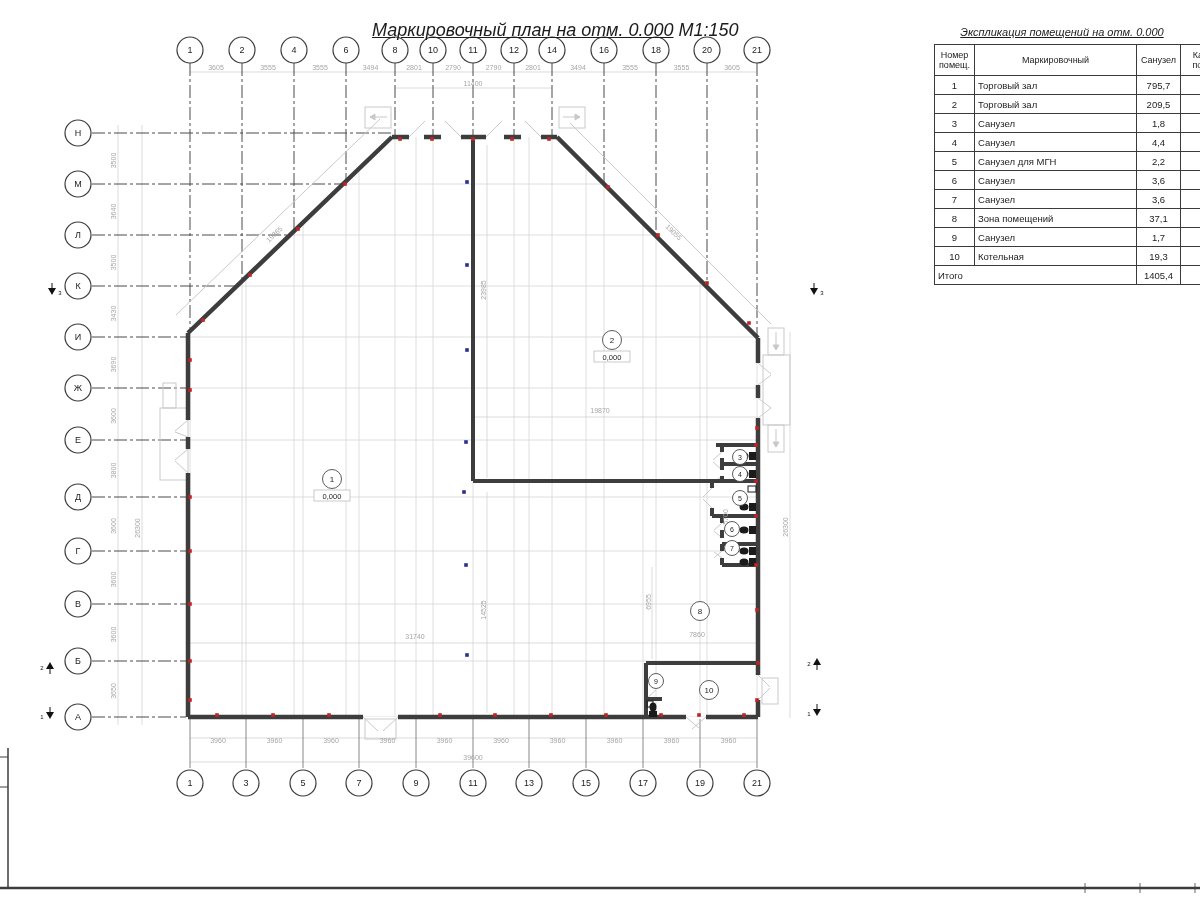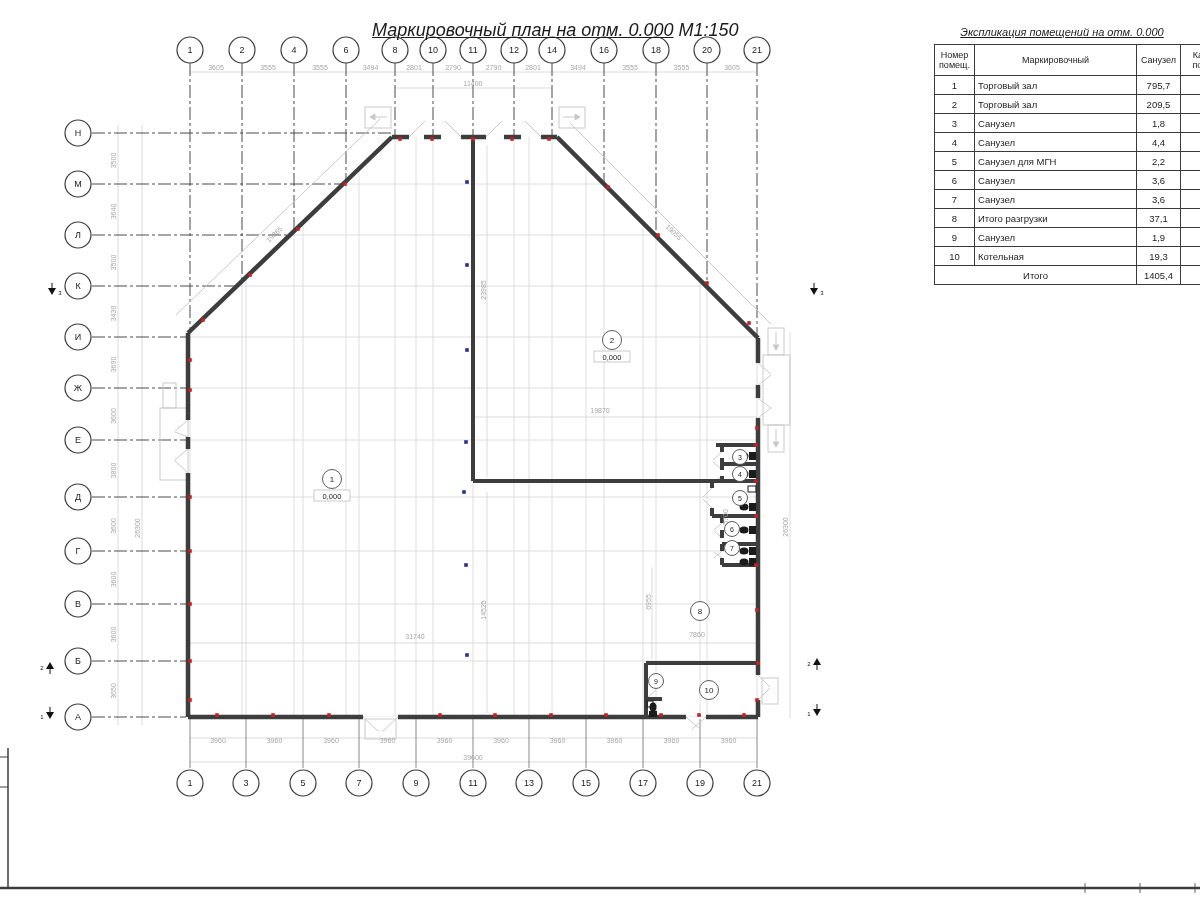--- a/index.html
+++ b/index.html
@@ -9,21 +9,21 @@
   .plan-title{position:absolute;left:372px;top:20px;width:336px;text-align:center;
               font-style:italic;font-size:18px;white-space:nowrap;}
   .plan-title .u{text-decoration:underline;}
   .exp{position:absolute;left:934px;top:26px;width:266px;overflow:hidden;}
   .exp-title{width:256px;text-align:center;font-style:italic;font-size:11px;
              text-decoration:underline;margin:0 0 6px 0;white-space:nowrap;}
   table.exp-table{border-collapse:collapse;table-layout:fixed;width:286px;font-size:9.5px;}
   .exp-table th,.exp-table td{border:1px solid #3a3a3a;padding:0 3px;overflow:hidden;white-space:nowrap;}
   .exp-table th{font-weight:normal;font-size:9px;line-height:1.15;height:30px;text-align:center;}
   .exp-table td{height:18px;}
-  .c{text-align:center;} .l{text-align:left;} .r{text-align:center;}
+  .c{text-align:center;} .l{text-align:left;} .r{text-align:left;}
 </style>
 </head>
 <body>
 
 <div class="sheet">
 
   <svg id="plan-svg" width="1200" height="900" viewBox="0 0 1200 900">
     <defs>
       <clipPath id="inside-building">
         <polygon points="392,137 557,137 758,338 758,717 188,717 188,333"></polygon>
@@ -465,28 +465,28 @@
     <td></td>
           </tr>
           <tr>
             <td class="c">7</td>
     <td class="l">Санузел</td>
     <td class="c">3,6</td>
     <td></td>
           </tr>
           <tr>
             <td class="c">8</td>
-    <td class="l">Итого разгрузки</td>
+    <td class="l">Зона помещений</td>
     <td class="c">37,1</td>
     <td></td>
           </tr>
           <tr>
             <td class="c">9</td>
     <td class="l">Санузел</td>
-    <td class="c">1,9</td>
+    <td class="c">1,7</td>
     <td></td>
           </tr>
           <tr>
             <td class="c">10</td>
     <td class="l">Котельная</td>
     <td class="c">19,3</td>
     <td></td>
           </tr>
         </tbody>
       <tfoot>

